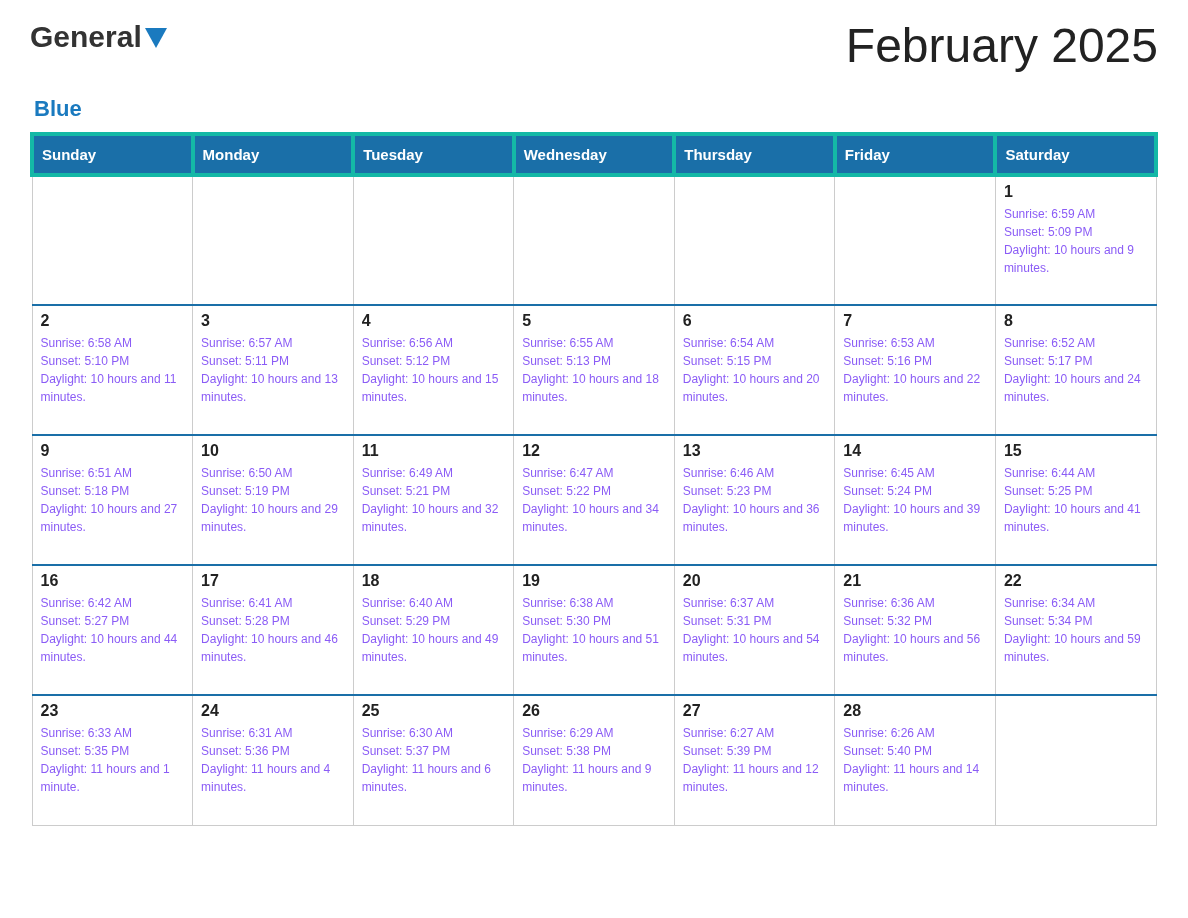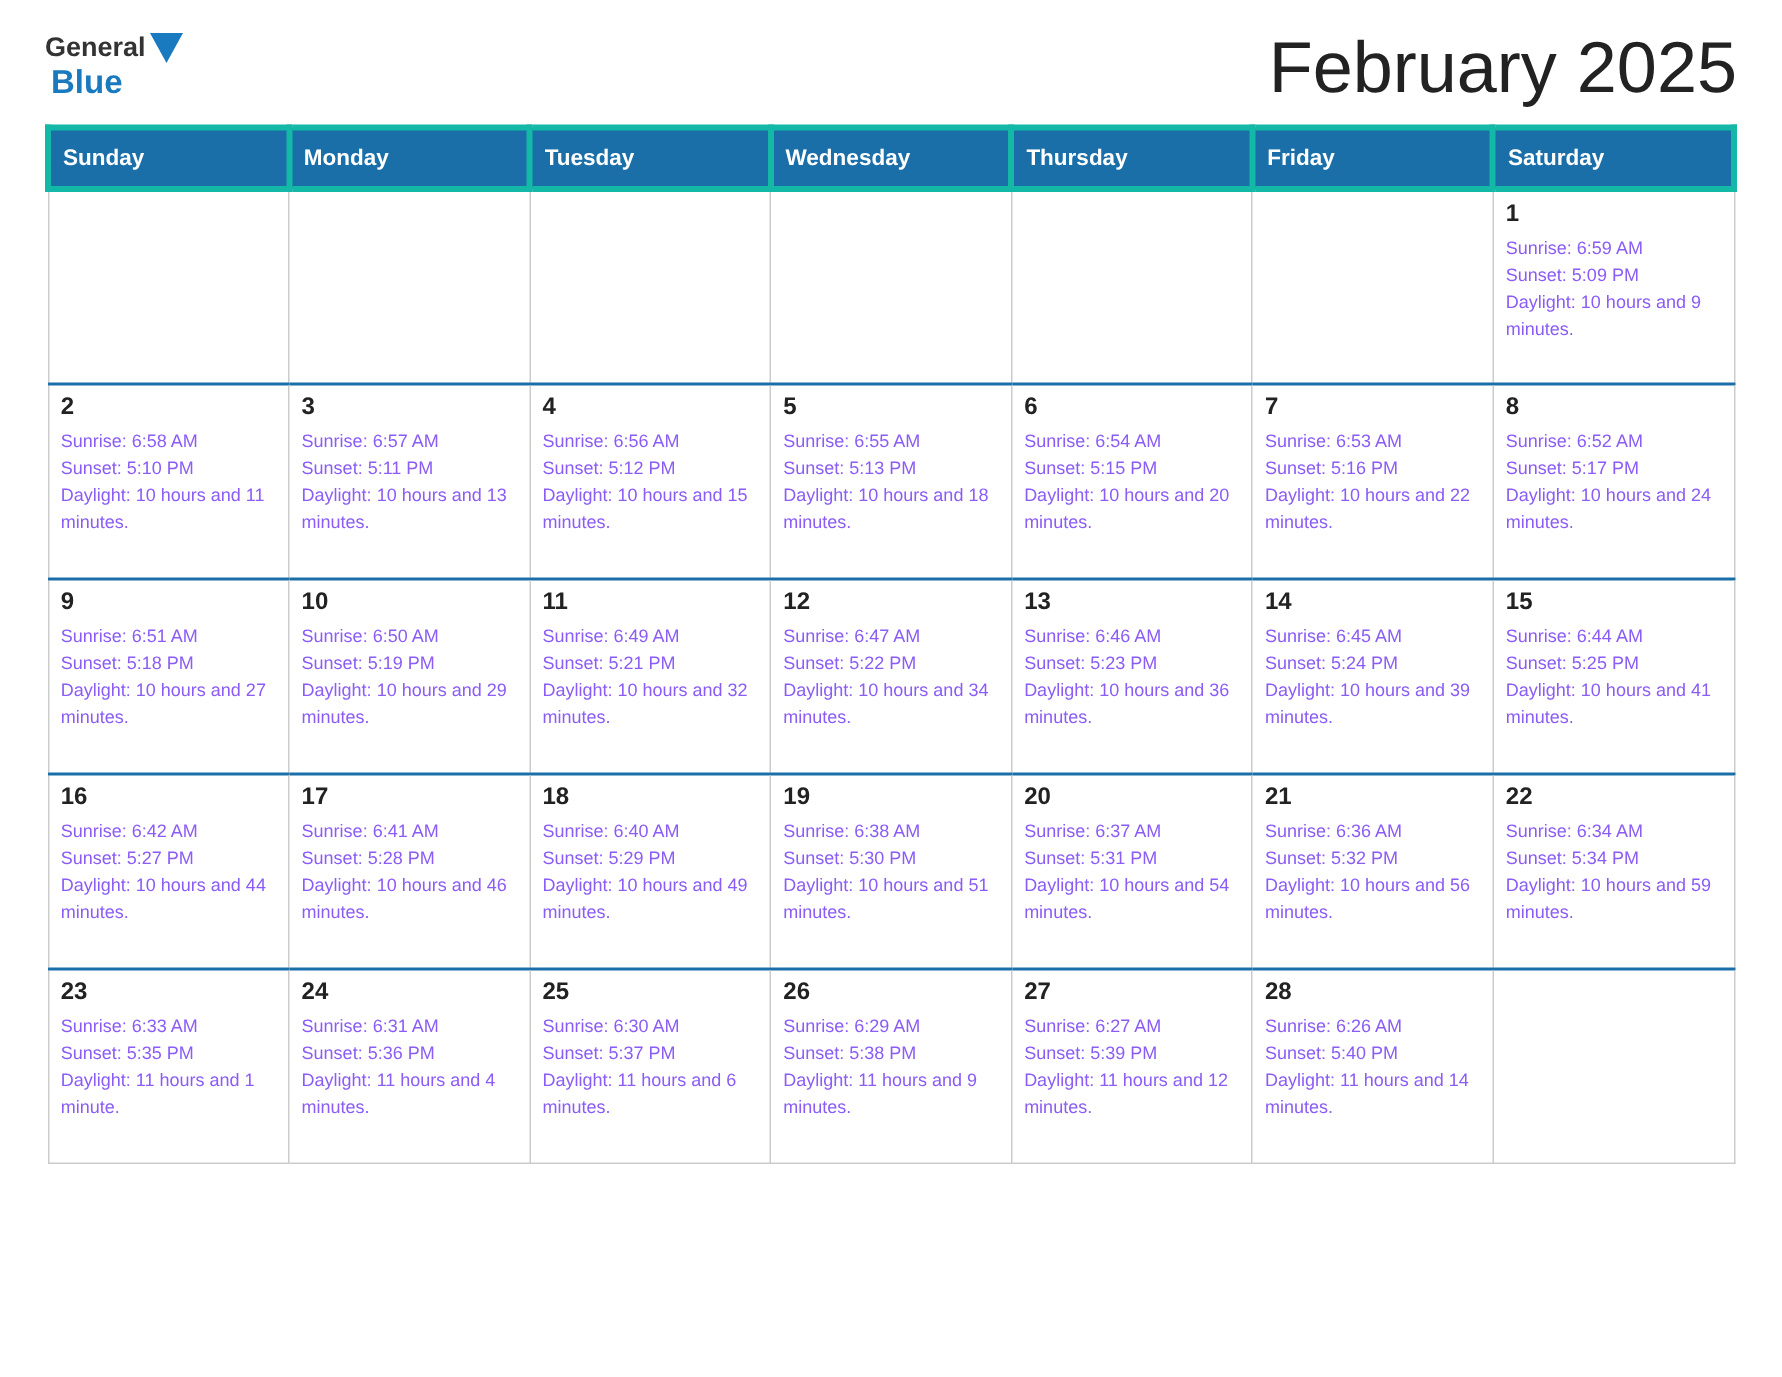--- a/index.html
+++ b/index.html
@@ -77,29 +77,30 @@
       align-items: flex-start;
     }
     .logo-line1 {
       display: flex;
       align-items: center;
     }
     .logo-line2 {
       display: flex;
       align-items: flex-end;
       margin-left: 2px;
+      margin-top: 42px;
     }
   </style>
 </head>
 <body>
 
 <div class="header">
   <div class="logo-wrapper">
     <div class="logo-line1">
-      <span style="font-size:18px;font-weight:bold;color:#333;">General</span>
+      <span style="font-size:30px;font-weight:bold;color:#333;">General</span>
       <svg width="22" height="20" viewBox="0 0 22 20" style="margin-left:3px;margin-top:2px;">
         <polygon points="0,0 22,0 11,20" fill="#1a7abf"></polygon>
       </svg>
     </div>
     <div class="logo-line2">
       <span style="font-size:22px;font-weight:bold;color:#1a7abf;margin-left:2px;">Blue</span>
     </div>
   </div>
   <div class="title-section">
     <div class="month-year">February 2025</div>

